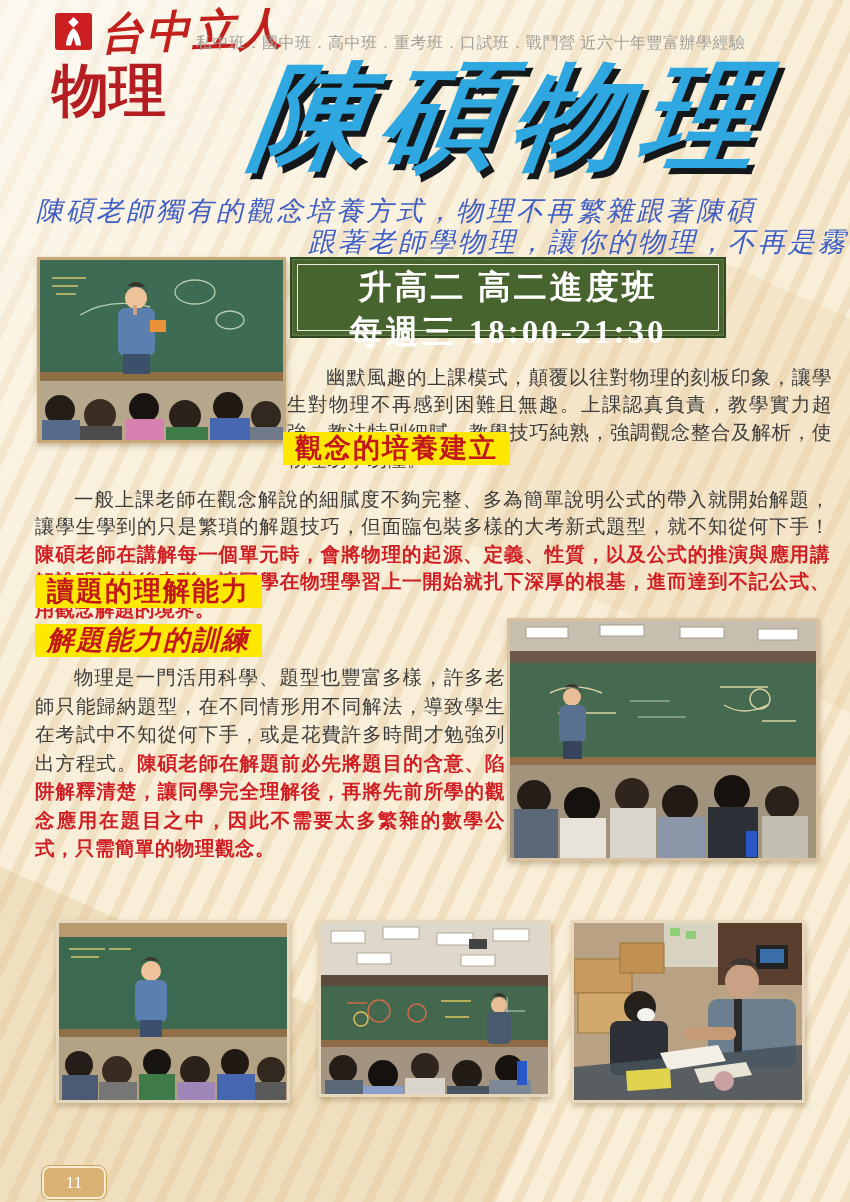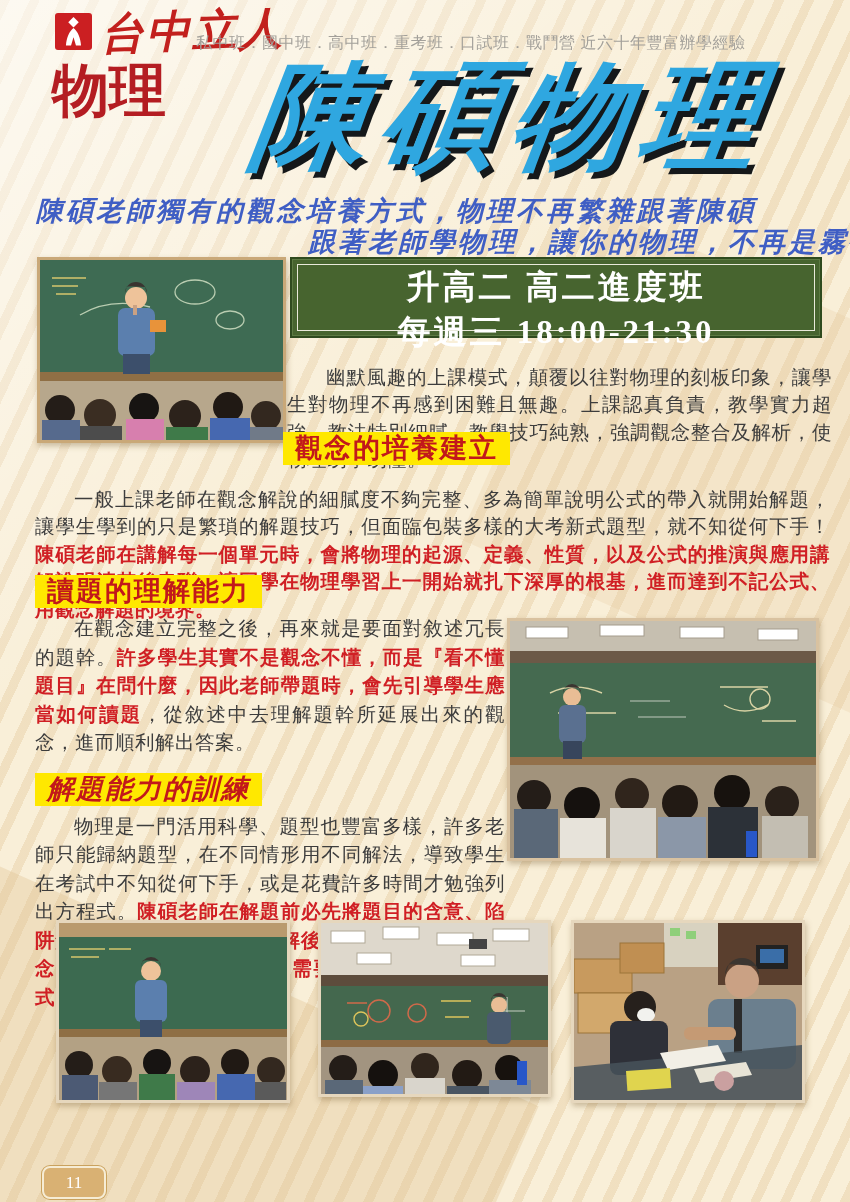--- a/index.html
+++ b/index.html
@@ -41,37 +41,37 @@
   .main-title{
     position:absolute;left:252px;top:42px;width:575px;height:160px;
     font-family:"Liberation Serif","DejaVu Serif",serif;
     font-size:116px;font-weight:bold;font-style:italic;color:#2fa7e0;
     transform:skewX(-8deg);letter-spacing:14px;white-space:nowrap;
     text-shadow:6px 6px 0 #15181a;line-height:1.3;
   }
   .intro-slogan{
     position:absolute;left:36px;top:196px;width:800px;
     font-family:"Liberation Serif","DejaVu Serif",serif;
-    font-size:27px;font-weight:bold;font-style:italic;color:#3f5ec4;
+    font-size:27px;font-weight:normal;font-style:italic;color:#3f5ec4;
     line-height:31px;letter-spacing:3px;white-space:nowrap;
   }
   .intro-slogan .line2{margin-left:272px;}
 
   
   .photo{position:absolute;border:3px solid #c9a878;box-shadow:1px 3px 6px rgba(110,80,35,.35);background:#fff;}
   .photo svg{display:block;}
   #photo-main{left:37px;top:257px;width:243px;height:180px;}
   #photo-side{left:507px;top:618px;width:306px;height:237px;border-color:#d9c2a0;}
   #photo-b1{left:56px;top:920px;width:228px;height:177px;border-color:#e6d7bd;}
   #photo-b2{left:318px;top:920px;width:227px;height:171px;border-color:#e6d7bd;}
   #photo-b3{left:571px;top:920px;width:228px;height:177px;border-color:#e6d7bd;}
 
   
   .banner{
-    position:absolute;left:290px;top:257px;width:532px;height:81px;
+    position:absolute;left:290px;top:257px;width:436px;height:81px;
     background:#47642f;border:2px solid #2f4a1e;box-sizing:border-box;
     box-shadow:inset 0 0 0 1px #5d7a43;
   }
   .banner .inner{
     position:absolute;left:5px;top:5px;right:5px;bottom:5px;
     border:1px solid #e9e9da;display:flex;flex-direction:column;
   }
   .banner .row{
     flex:1;display:flex;align-items:center;justify-content:center;
     font-family:"Liberation Serif","DejaVu Serif",serif;
@@ -176,21 +176,20 @@
     </div>
   </div>
 
   <p class="para" id="para-intro">幽默風趣的上課模式，顛覆以往對物理的刻板印象，讓學生對物理不再感到困難且無趣。上課認真負責，教學實力超強，教法特別細膩，教學技巧純熟，強調觀念整合及解析，使物理易學易懂。</p>
 
   <div class="section-heading" id="heading-concept">觀念的培養建立</div>
   <p class="para" id="para-concept"><span>一般上課老師在觀念解說的細膩度不夠完整、多為簡單說明公式的帶入就開始解題，讓學生學到的只是繁瑣的解題技巧，但面臨包裝多樣的大考新式題型，就不知從何下手！</span><span class="red">陳碩老師在講解每一個單元時，會將物理的起源、定義、性質，以及公式的推演與應用講解說明清楚後串聯，讓同學在物理學習上一開始就扎下深厚的根基，進而達到不記公式、用觀念解題的境界。</span></p>
 
   <div class="left-col">
     <div class="section-heading">讀題的理解能力</div>
-    <p class="para"><span>在觀念建立完整之後，再來就是要面對敘述冗長的題幹。</span><span class="red">許多學生其實不是觀念不懂，而是『看不懂題目』在問什麼，因此老師帶題時，會先引導學生應當如何讀題</span><span>，從敘述中去理解題幹所延展出來的觀念，進而順利解出答案。</span></p>
     <div id="heading-solve-wrap">
       <div class="section-heading">解題能力的訓練</div>
     </div>
     <p class="para"><span>物理是一門活用科學、題型也豐富多樣，許多老師只能歸納題型，在不同情形用不同解法，導致學生在考試中不知從何下手，或是花費許多時間才勉強列出方程式。</span><span class="red">陳碩老師在解題前必先將題目的含意、陷阱解釋清楚，讓同學完全理解後，再將先前所學的觀念應用在題目之中，因此不需要太多繁雜的數學公式，只需簡單的物理觀念。</span></p>
   </div>
 
   <div class="photo" id="photo-side">
     <svg width="306" height="237" viewBox="0 0 306 237">
       <rect width="306" height="36" fill="#c6bfb0"></rect>
       <g fill="#ffffff" stroke="#a49c8c" stroke-width="1">

